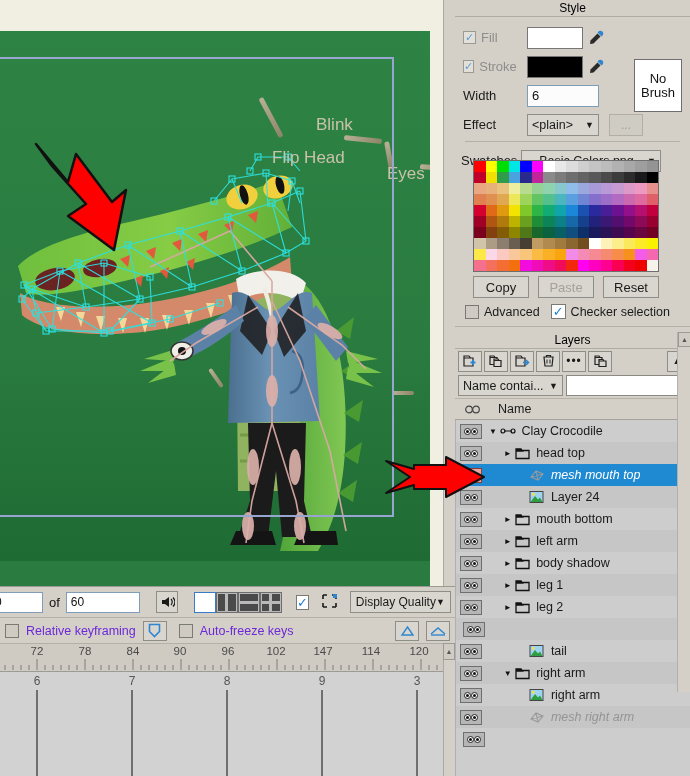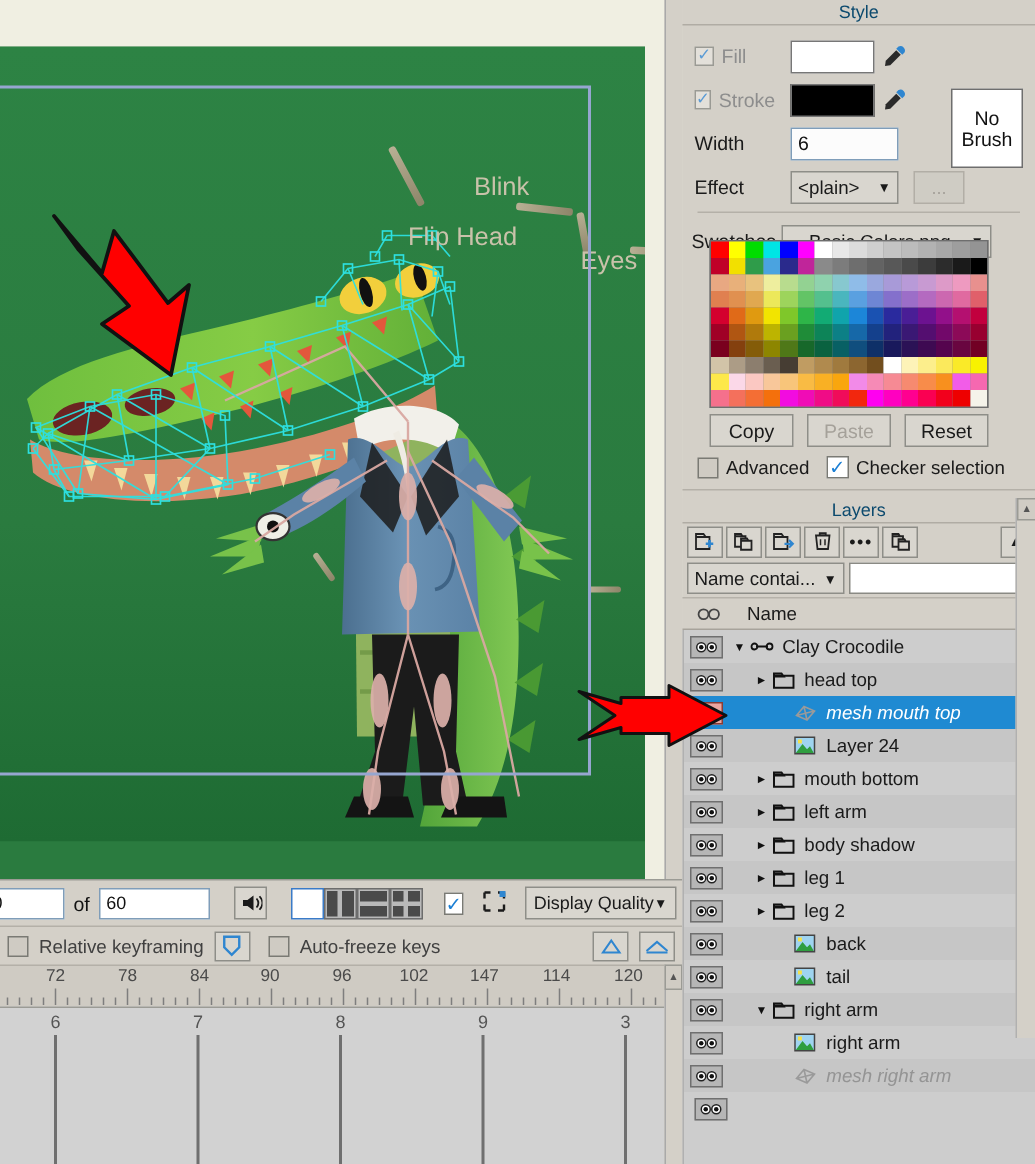--- a/index.html
+++ b/index.html
@@ -88,21 +88,21 @@
 
   #keyrow {
     position: absolute; left: 0; top: 617px; width: 455px; height: 26px;
     background: #d4d0c8; border-top: 1px solid #b4b0a8;
     display: flex; align-items: center; gap: 7px; padding: 0 5px;
   }
   .chk-plain {
     width: 14px; height: 14px; border: 1px solid #7a7a74; background: #cfcbc3;
     display: inline-block;
   }
-  .krow-label { font-size: 12.5px; color: #404040; }
+  .krow-label { font-size: 12.5px; color: #6d28d9; }
   .mini-btn {
     width: 24px; height: 20px; border: 1px solid #8e8e88; background: #d9d6cf;
     display: flex; align-items: center; justify-content: center;
   }
 
   #ruler {
     position: absolute; left: 0; top: 643px; width: 455px; height: 28px;
     background: #cfcbc3; border-top: 1px solid #b4b0a8;
   }
   .rtick { position: absolute; top: 1px; font-size: 11.5px; color: #4a4a4a;
@@ -127,21 +127,21 @@
     font-size: 7px; color: #555;
   }
 
   
   #right {
     position: absolute; left: 455px; top: 0; width: 235px; height: 776px;
     background: #d4d0c8;
   }
   .panel-title {
     height: 17px; background: #d4d0c8; text-align: center;
-    font-size: 12px; color: #0c4a6e; line-height: 17px;
+    font-size: 12px; color: #000000; line-height: 17px;
     border-bottom: 1px solid #b0aca4;
   }
   #style-panel { position: absolute; top: 0; left: 0; width: 235px; height: 332px;
                  background: #d4d0c8; }
   #style-body { padding: 7px 8px 0 8px; position: relative; }
 
   .srow { display: flex; align-items: center; height: 27px; margin-bottom: 2px; }
   .srow .lbl { width: 52px; font-size: 13px; }
   .lbl.dim { color: #8d8d8d; }
   .chk-tick {
@@ -1105,31 +1105,20 @@
               <span class="lname">leg 2</span>
             </div>
           </div>
           <div class="layer-row alt">
             <div class="eyecell">
               <div class="eyebox">
                 <span class="eye"></span>
                 <span class="eye"></span>
               </div>
             </div>
-            <div class="disc" style="padding-left: 30px;">
-              <span class="tri">&nbsp;</span>
-              <span class="ico">
-                <svg width="16" height="14" viewBox="0 0 16 14">
-                  <rect x="1" y="1.5" width="13" height="11" fill="#9fd4f0" stroke="#444"></rect>
-                  <path d="M1.5 12 L6 6 L9 9.5 L11 7.5 L13.5 12 Z" fill="#2f9e40"></path>
-                  <rect x="3" y="3" width="2.6" height="2.6" fill="#f5e14a"></rect>
-                </svg>
-              </span>
-              <span class="lname">back</span>
-            </div>
           </div>
           <div class="layer-row">
             <div class="eyecell">
               <div class="eyebox">
                 <span class="eye"></span>
                 <span class="eye"></span>
               </div>
             </div>
             <div class="disc" style="padding-left: 30px;">
               <span class="tri">&nbsp;</span>

